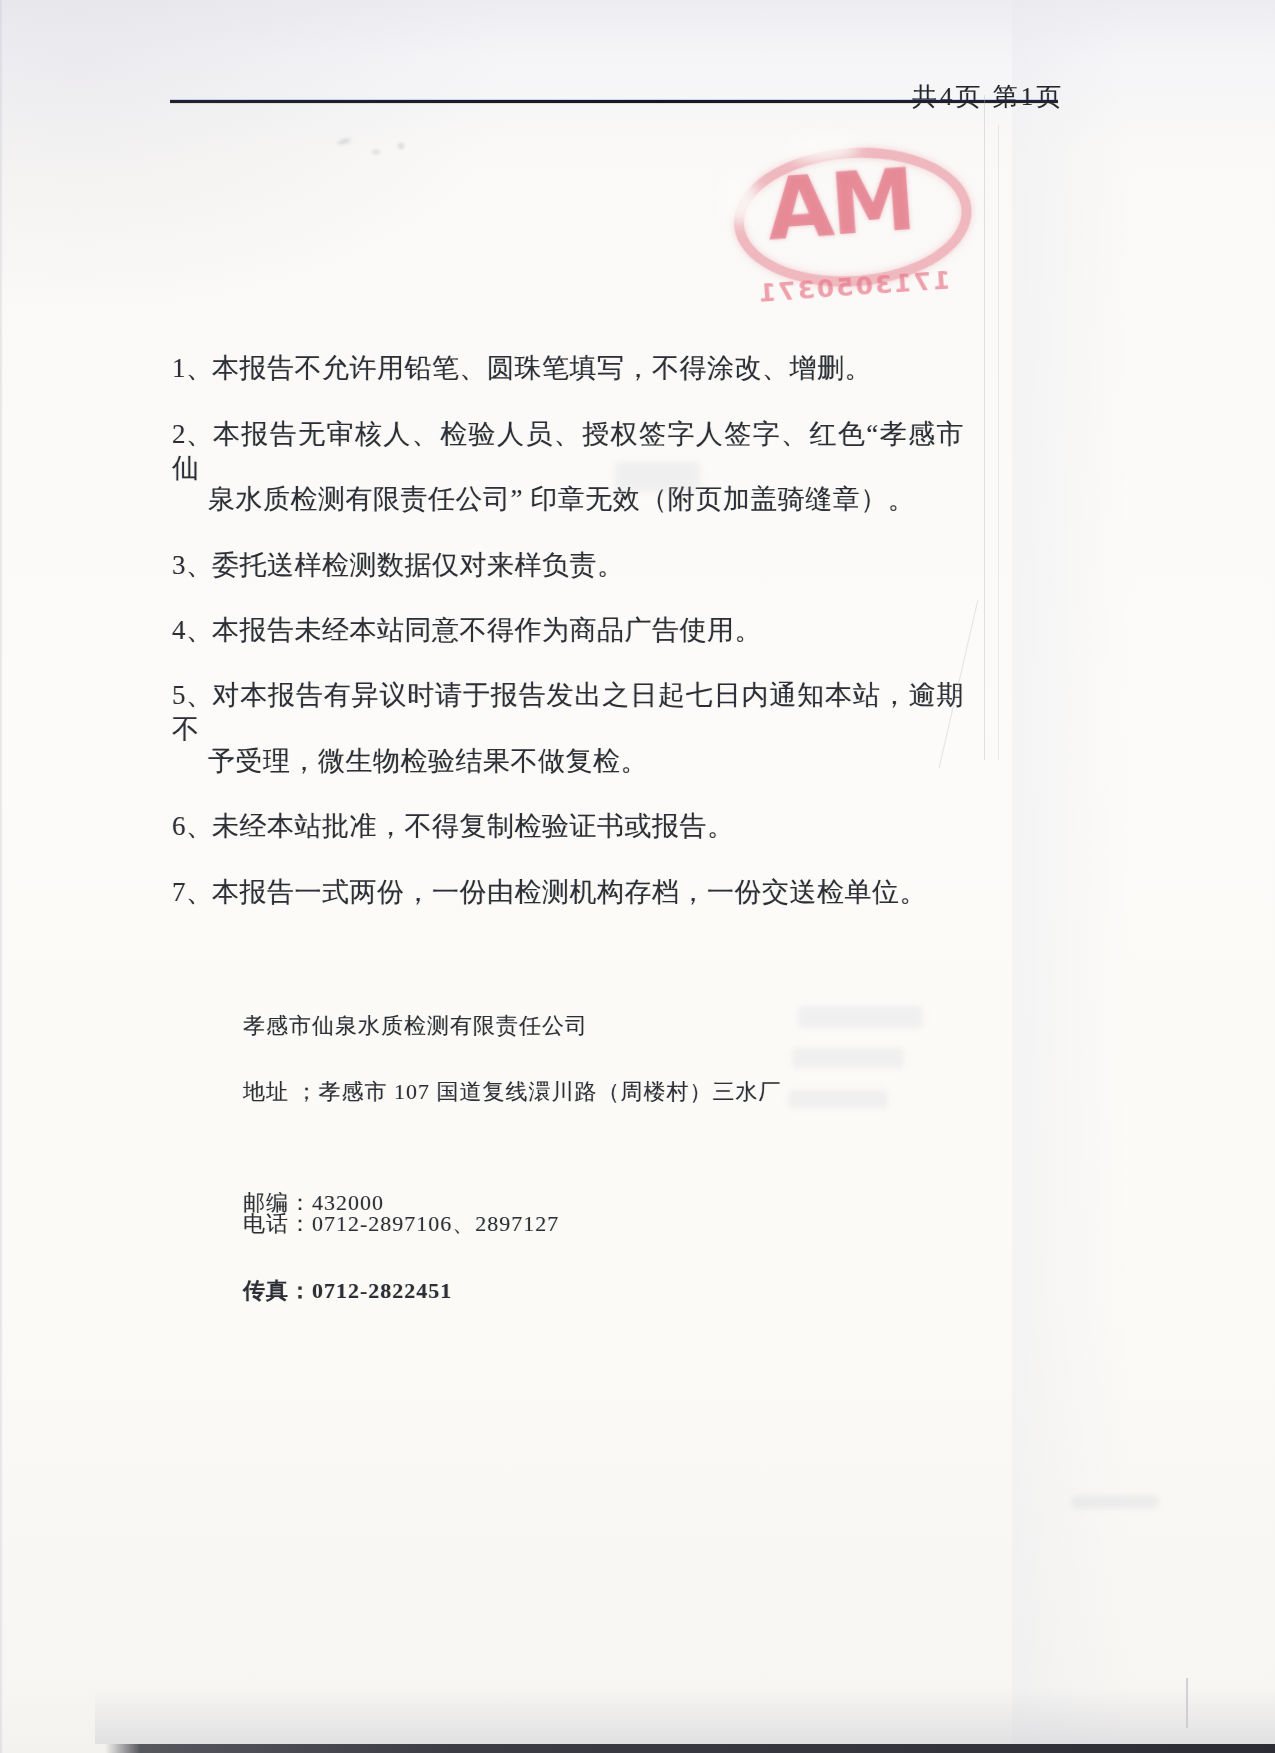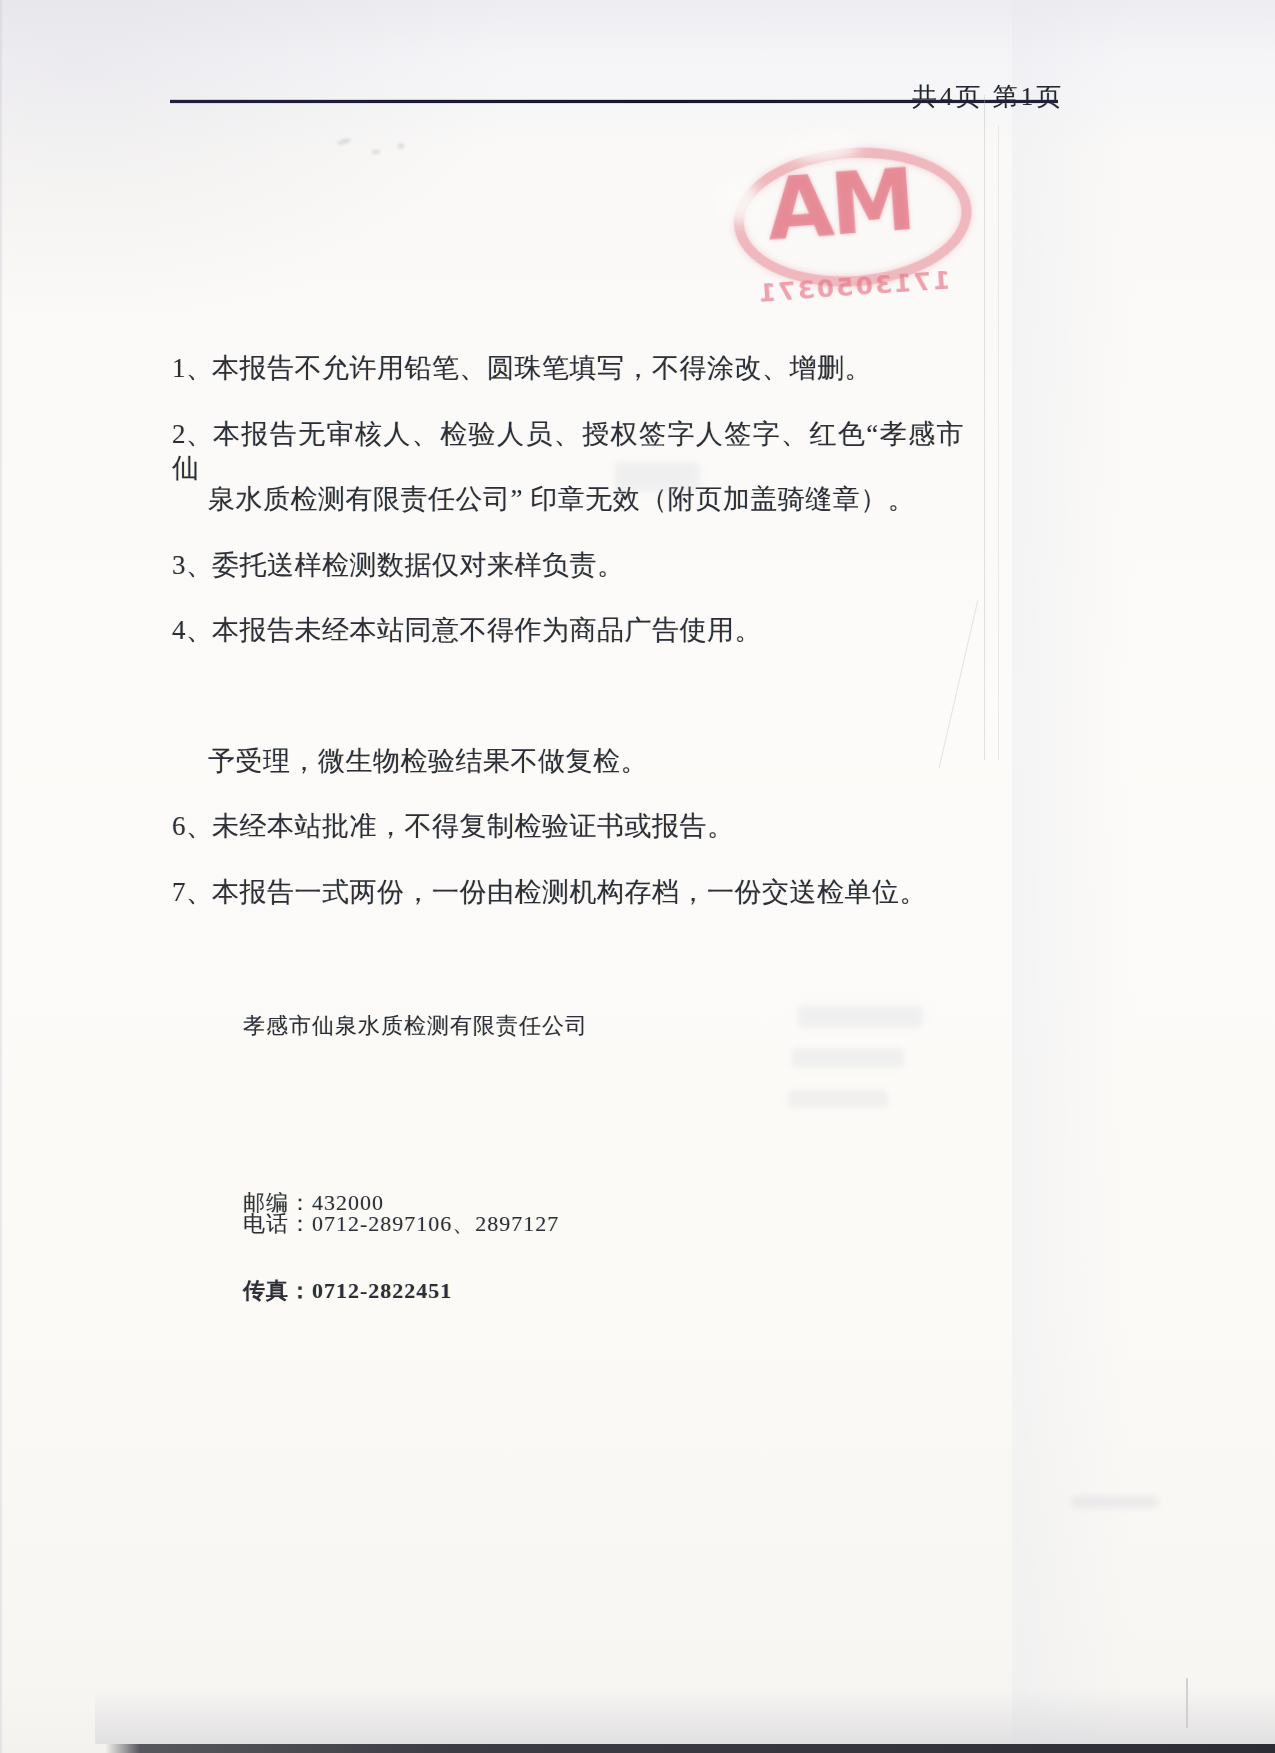--- a/index.html
+++ b/index.html
@@ -158,33 +158,37 @@
   </div>
 
   <div class="line l-i3 scantext">
     <span class="num">3、</span><span>委托送样检测数据仅对来样负责。</span>
   </div>
 
   <div class="line l-i4 scantext">
     <span class="num">4、</span><span>本报告未经本站同意不得作为商品广告使用。</span>
   </div>
 
+  <div class="line l-i5a just scantext">
+    <span class="num">5、</span><span>对本报告有异议时请于报告发出之日起七日内通知本站，逾期不</span>
+  </div>
   <div class="line l-i5b scantext">
     <span>予受理，微生物检验结果不做复检。</span>
   </div>
 
   <div class="line l-i6 scantext">
     <span class="num">6、</span><span>未经本站批准，不得复制检验证书或报告。</span>
   </div>
 
   <div class="line l-i7 scantext">
     <span class="num">7、</span><span>本报告一式两份，一份由检测机构存档，一份交送检单位。</span>
   </div>
 
   <div class="co co-name scantext">孝感市仙泉水质检测有限责任公司</div>
+  <div class="co co-addr scantext">地址 ；孝感市 107 国道复线澴川路（周楼村）三水厂</div>
   <div class="co co-post scantext">邮编：432000</div>
   <div class="co co-phone scantext">电话：0712-2897106、2897127</div>
   <div class="co co-fax scantext">传真：0712-2822451</div>
 
   <div class="fold f1"></div>
   <div class="fold f2"></div>
   <div class="crease"></div>
   <div class="corner-line"></div>
 
   <div class="ghost g1"></div>

